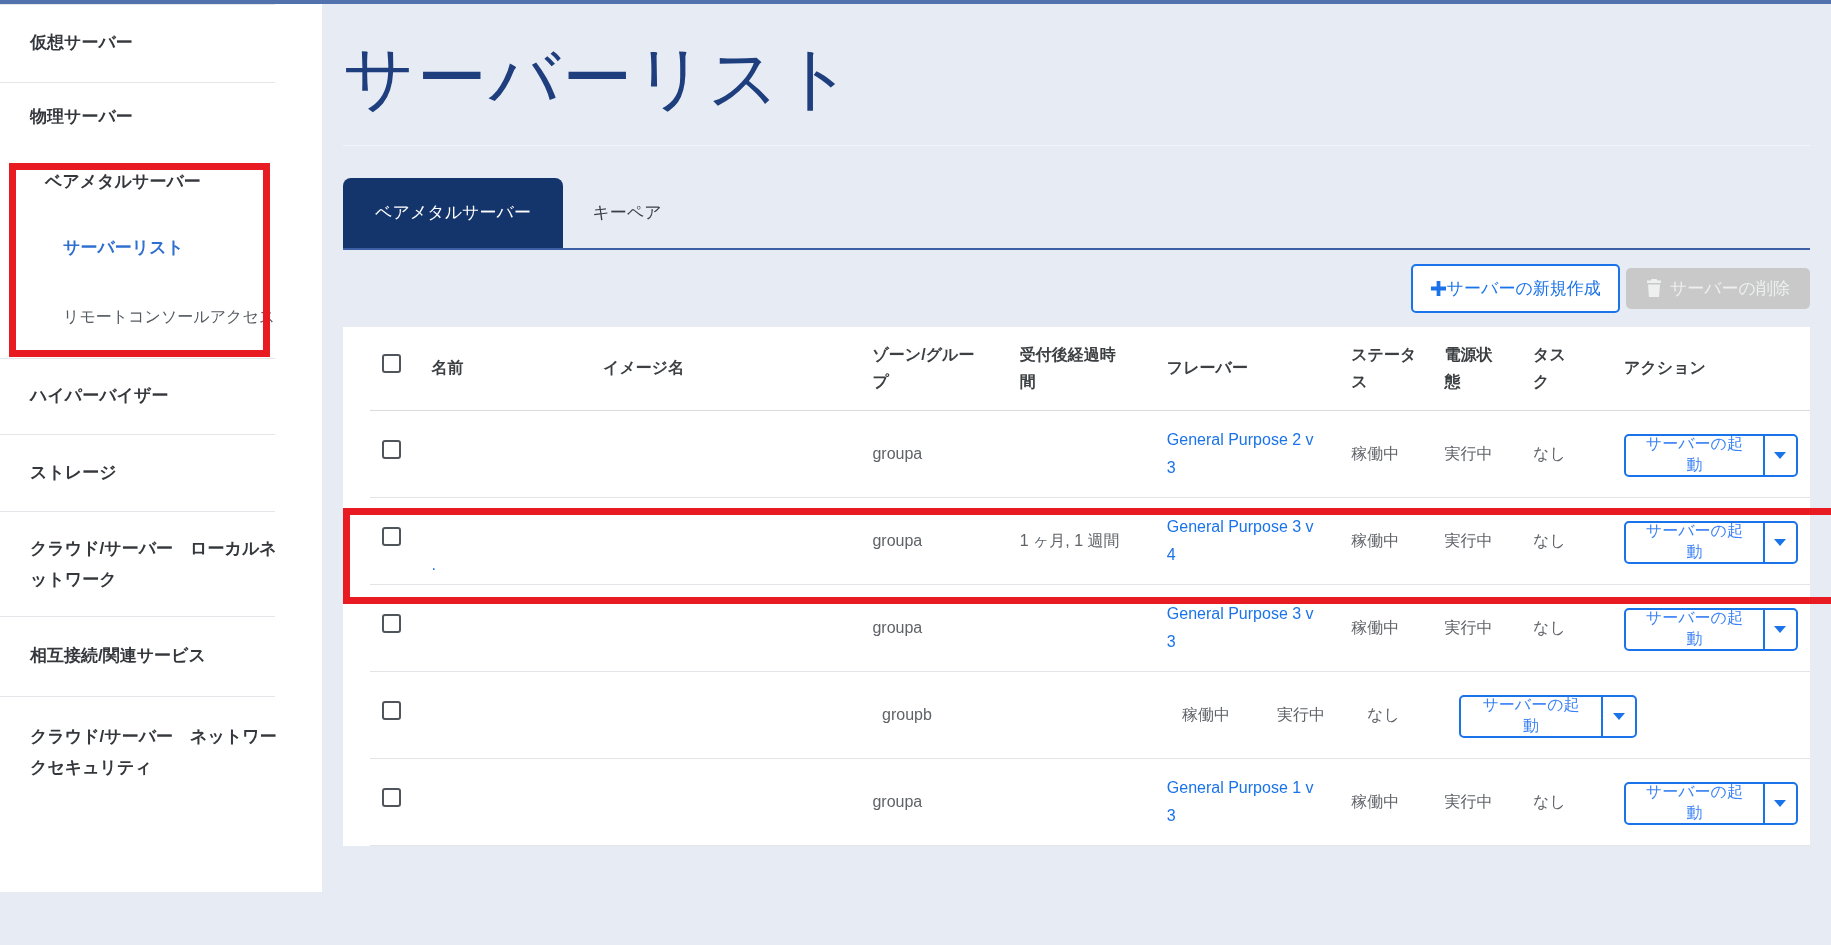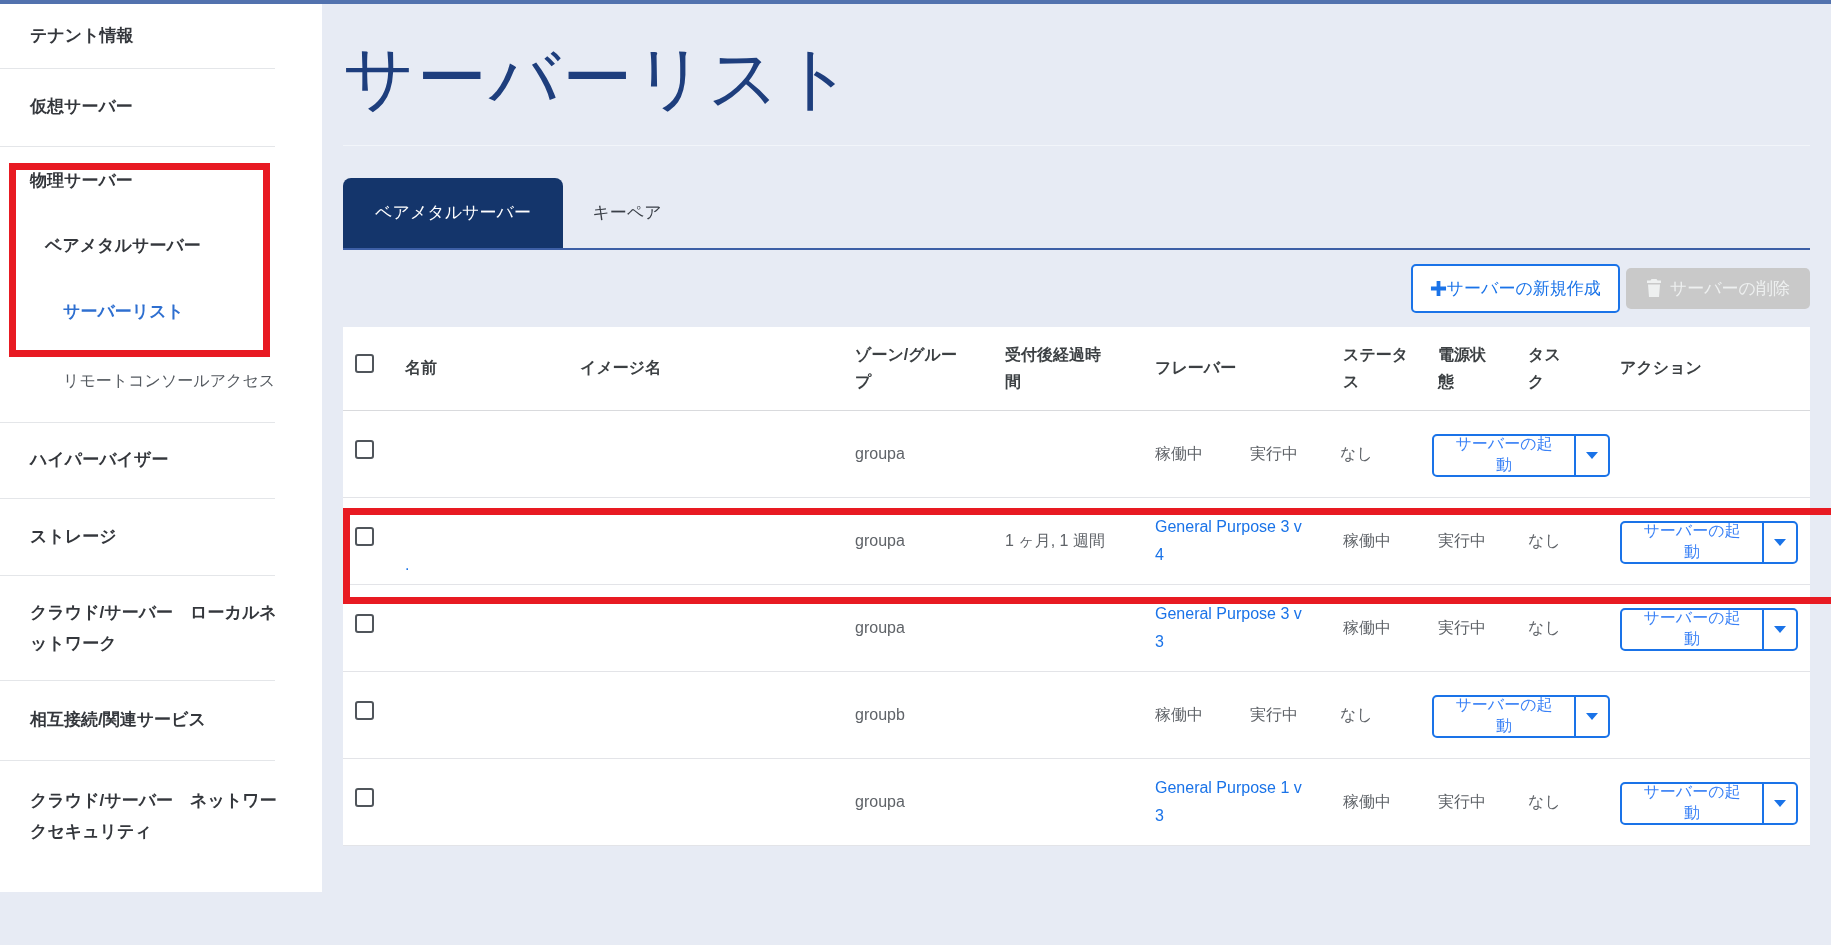--- a/index.html
+++ b/index.html
@@ -40,21 +40,21 @@
     justify-content:center; font-size:17px; cursor:pointer; }
 
   .actions-row { height:77px; display:flex; justify-content:flex-end; align-items:center; gap:6px; }
   .btn-create { height:49px; background:#ffffff; border:2px solid #1a73e8; border-radius:5px;
     color:#1a73e8; font-size:17px; display:flex; align-items:center; padding:0 17px;
     cursor:pointer; font-family:inherit; }
   .btn-delete { height:41px; background:#c9c9c9; border:none; border-radius:5px; color:#eef0f0;
     font-size:17px; display:flex; align-items:center; gap:8px; padding:0 20px; font-family:inherit; }
 
   
-  .table-card { background:#ffffff; }
+  .table-card { background:#ffffff;padding-left:27px; }
   .trow { display:flex; align-items:center; border-bottom:1px solid #e3e4e8; }
   .thead { min-height:84px; font-weight:bold; color:#3c4043; border-bottom:1px solid #d9dadd; }
   .tdata { height:87px; color:#5f6368; }
   .cell { padding:0 12px; font-size:16px; line-height:1.7; }
   .c-check{width:50px;} .c-name{width:175px;} .c-image{width:275px;} .c-zone{width:150px;}
   .c-elapsed{width:150px;} .c-flavor{width:188px;} .c-status{width:95px;} .c-power{width:90px;}
   .c-task{width:72px;} .c-action{width:222px; padding-left:32px;}
   .hw { display:inline-block; }
   .hw-zone{max-width:110px;} .hw-elapsed{max-width:100px;} .hw-status{max-width:70px;}
   .hw-power{max-width:52px;} .hw-task{max-width:36px;}
@@ -80,23 +80,20 @@
   .red-box { position:absolute; border:7px solid #e81a22; pointer-events:none; }
   .rb-sidebar { left:9px; top:163px; width:261px; height:194px; }
   .rb-row { left:343px; top:508px; width:1495px; height:96px; }
 </style>
 </head>
 <body>
 
 <div class="topbar"></div>
 
 <div class="sidebar">
-  <div class="si h64">
-    <span>テナント情報</span>
-  </div>
   <div class="sdiv"></div>
   <div class="si h77">
     <span>仮想サーバー</span>
   </div>
   <div class="sdiv"></div>
   <div class="sgroup">
     <div class="si gi">
       <span>物理サーバー</span>
     </div>
     <div class="si gi gi-l1 mt40">
@@ -172,20 +169,21 @@
       <div class="cell c-task"><span class="hw hw-task">タスク</span></div>
       <div class="cell c-action">アクション</div>
     </div>
 
     <div class="trow tdata">
       <div class="cell c-check"><span class="cb"></span></div>
       <div class="cell c-name"></div>
       <div class="cell c-image"></div>
       <div class="cell c-zone">groupa</div>
       <div class="cell c-elapsed"></div>
+      <div class="cell c-flavor"><a class="flavor-link">General Purpose 2 v3</a></div>
       <div class="cell c-status">稼働中</div>
       <div class="cell c-power">実行中</div>
       <div class="cell c-task">なし</div>
       <div class="cell c-action">
         <span class="split-btn">
           <button class="sb-main">サーバーの起動</button>
           <span class="sb-caret">
               <span class="caret-down"></span>
             </span>
         </span>

